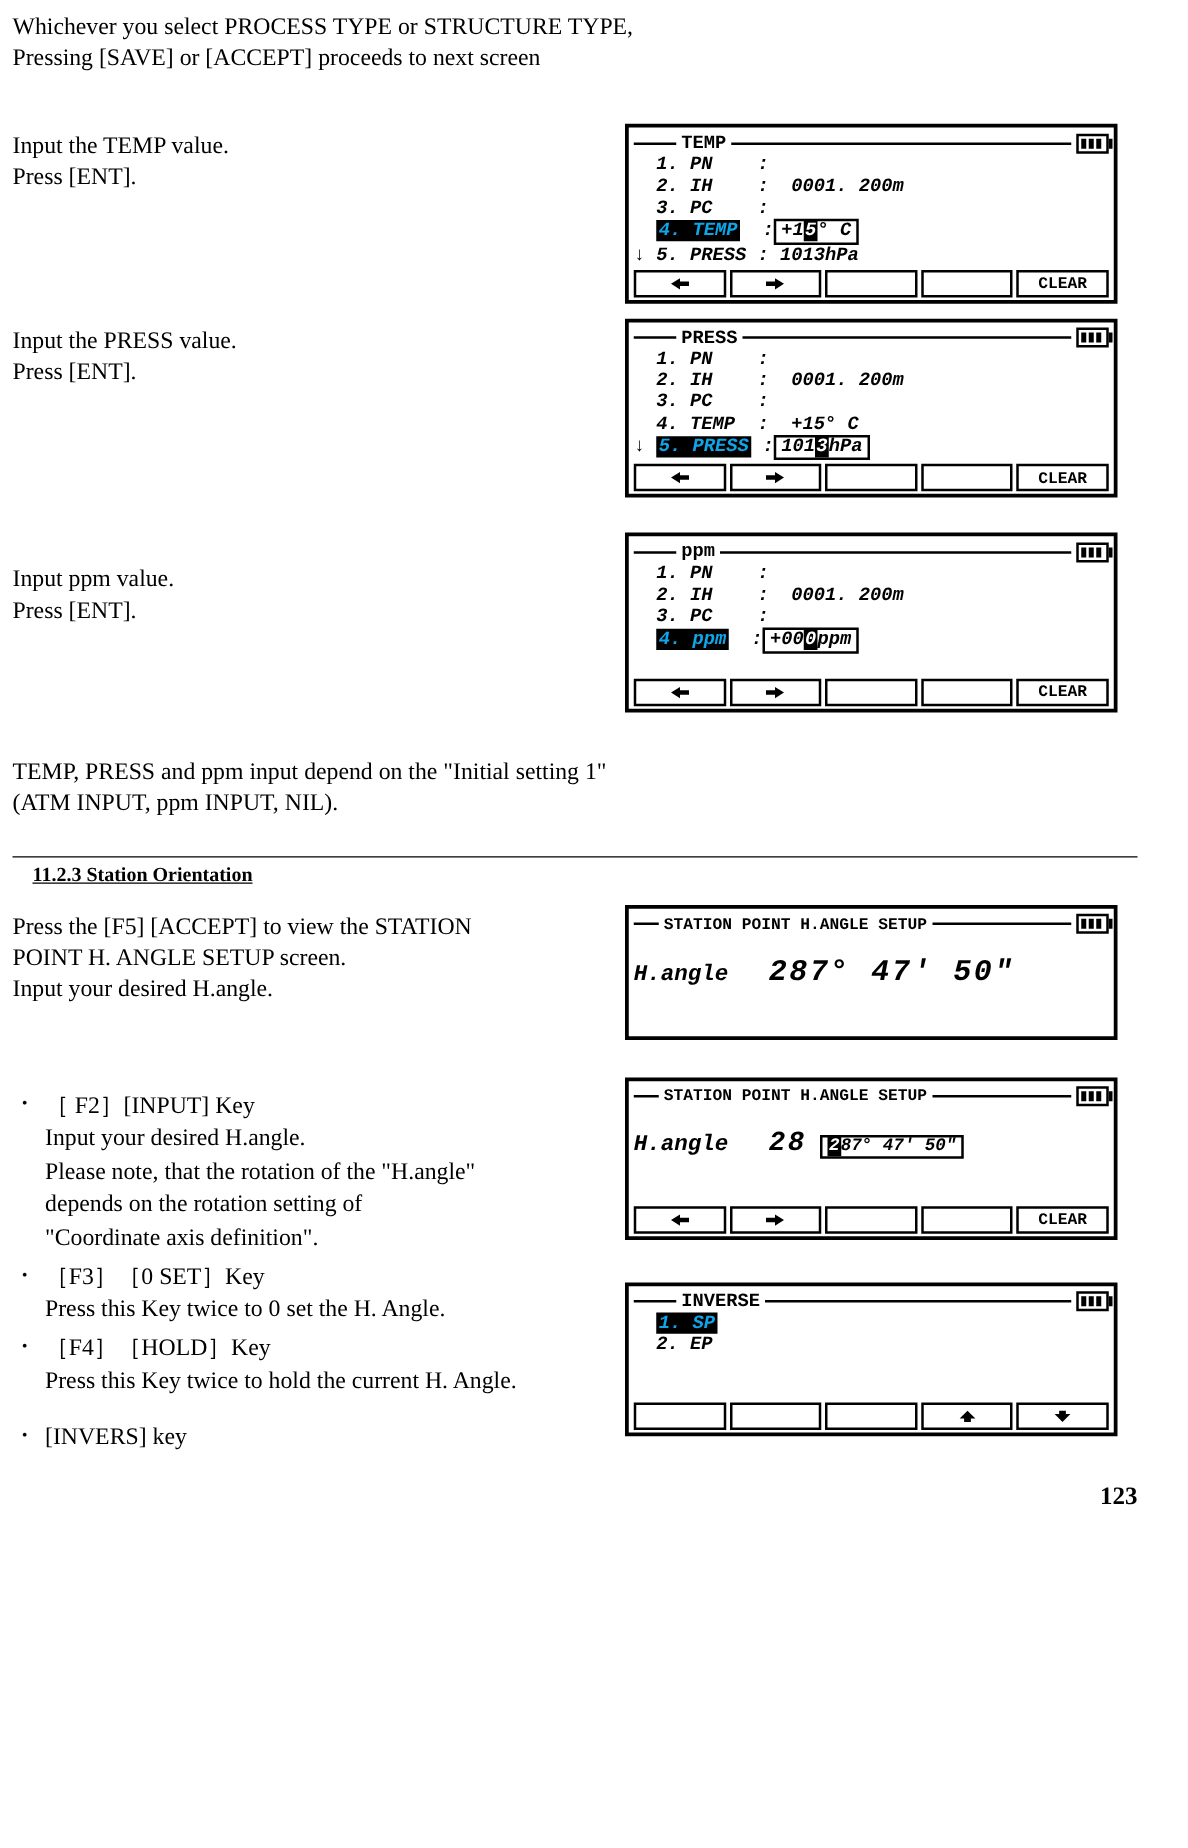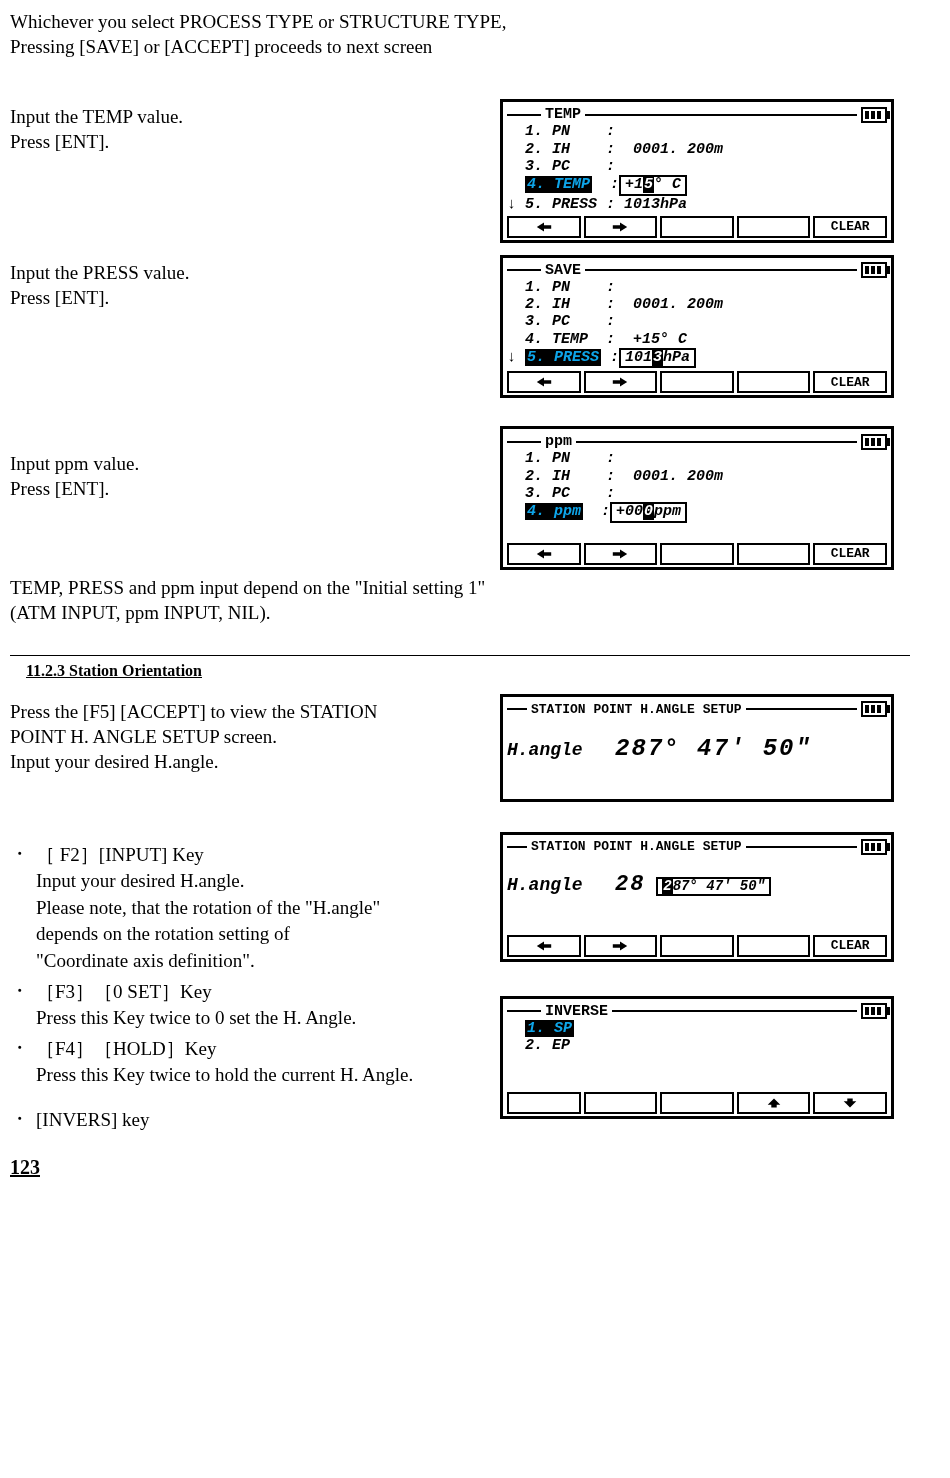--- a/index.html
+++ b/index.html
@@ -47,32 +47,32 @@
   .lcd .body-line { white-space: pre; line-height:1.15; letter-spacing:0;font-style:italic; }
   .hl { background:#000; color:#0ea5e9; padding:0 2px; }
   .boxed { border:2px solid #000; padding:0 4px; display:inline-block; line-height:1.1; }
   .cursor-cell{ background:#000; color:#fff; padding:0 1px; }
 
   .softkeys { display:flex; gap:3px; margin-top:3px;border-radius:10px; }
   .sk { flex:1; border:2px solid #000; height:18px; display:flex; align-items:center; justify-content:center; font-family:"MS Gothic","Courier New",monospace; font-weight:bold; font-size:13px; }
   .sk.empty { }
   .sk svg { width:18px; height:12px; }
 
-  .mid-note { line-height:1.3; }
+  .mid-note { margin-top:30px; line-height:1.3; }
 
   hr.sep { border:none; border-top:1px solid #000; margin:30px 0 6px 0; }
   .h3 { font-size:16px; font-weight:bold; text-decoration: underline; margin:0 0 14px 16px; }
 
   .bullets { margin-top: 24px; }
   .bullet-item { display:flex; margin-top:4px; }
   .dot { width:26px; flex:0 0 26px; }
   .b-text { line-height:1.4; }
   .indent { padding-left:26px; line-height:1.4; }
 
-  .pagenum { font-weight:bold; font-size:20px; margin-top:22px;text-decoration:underline; }
+  .pagenum { text-align:right; font-weight:bold; font-size:20px; margin-top:22px; }
 </style>
 </head>
 <body>
 
 <div class="intro">
   <div>Whichever you select PROCESS TYPE or STRUCTURE TYPE,</div>
   <div>Pressing [SAVE] or [ACCEPT] proceeds to next screen</div>
 </div>
 
 <div class="row">
@@ -114,21 +114,21 @@
 
 <div class="row">
   <div class="left-text">
     <div>Input the PRESS value.</div>
     <div>Press [ENT].</div>
   </div>
   <div class="screen-wrap">
     <div class="lcd">
       <div class="title-row">
         <span class="dash l"></span>
-        <span>SAVE</span>
+        <span>PRESS</span>
         <span class="dash r"></span>
         <span class="batt"></span>
       </div>
       <div class="body-line">  1. PN    :</div>
       <div class="body-line">  2. IH    :  0001. 200m</div>
       <div class="body-line">  3. PC    :</div>
       <div class="body-line">  4. TEMP  :  +15° C</div>
       <div class="body-line">↓ <span class="hl">5. PRESS</span> :<span class="boxed"><span>101</span><span class="cursor-cell">3</span><span>hPa</span></span></div>
       <div class="softkeys">
         <div class="sk">

